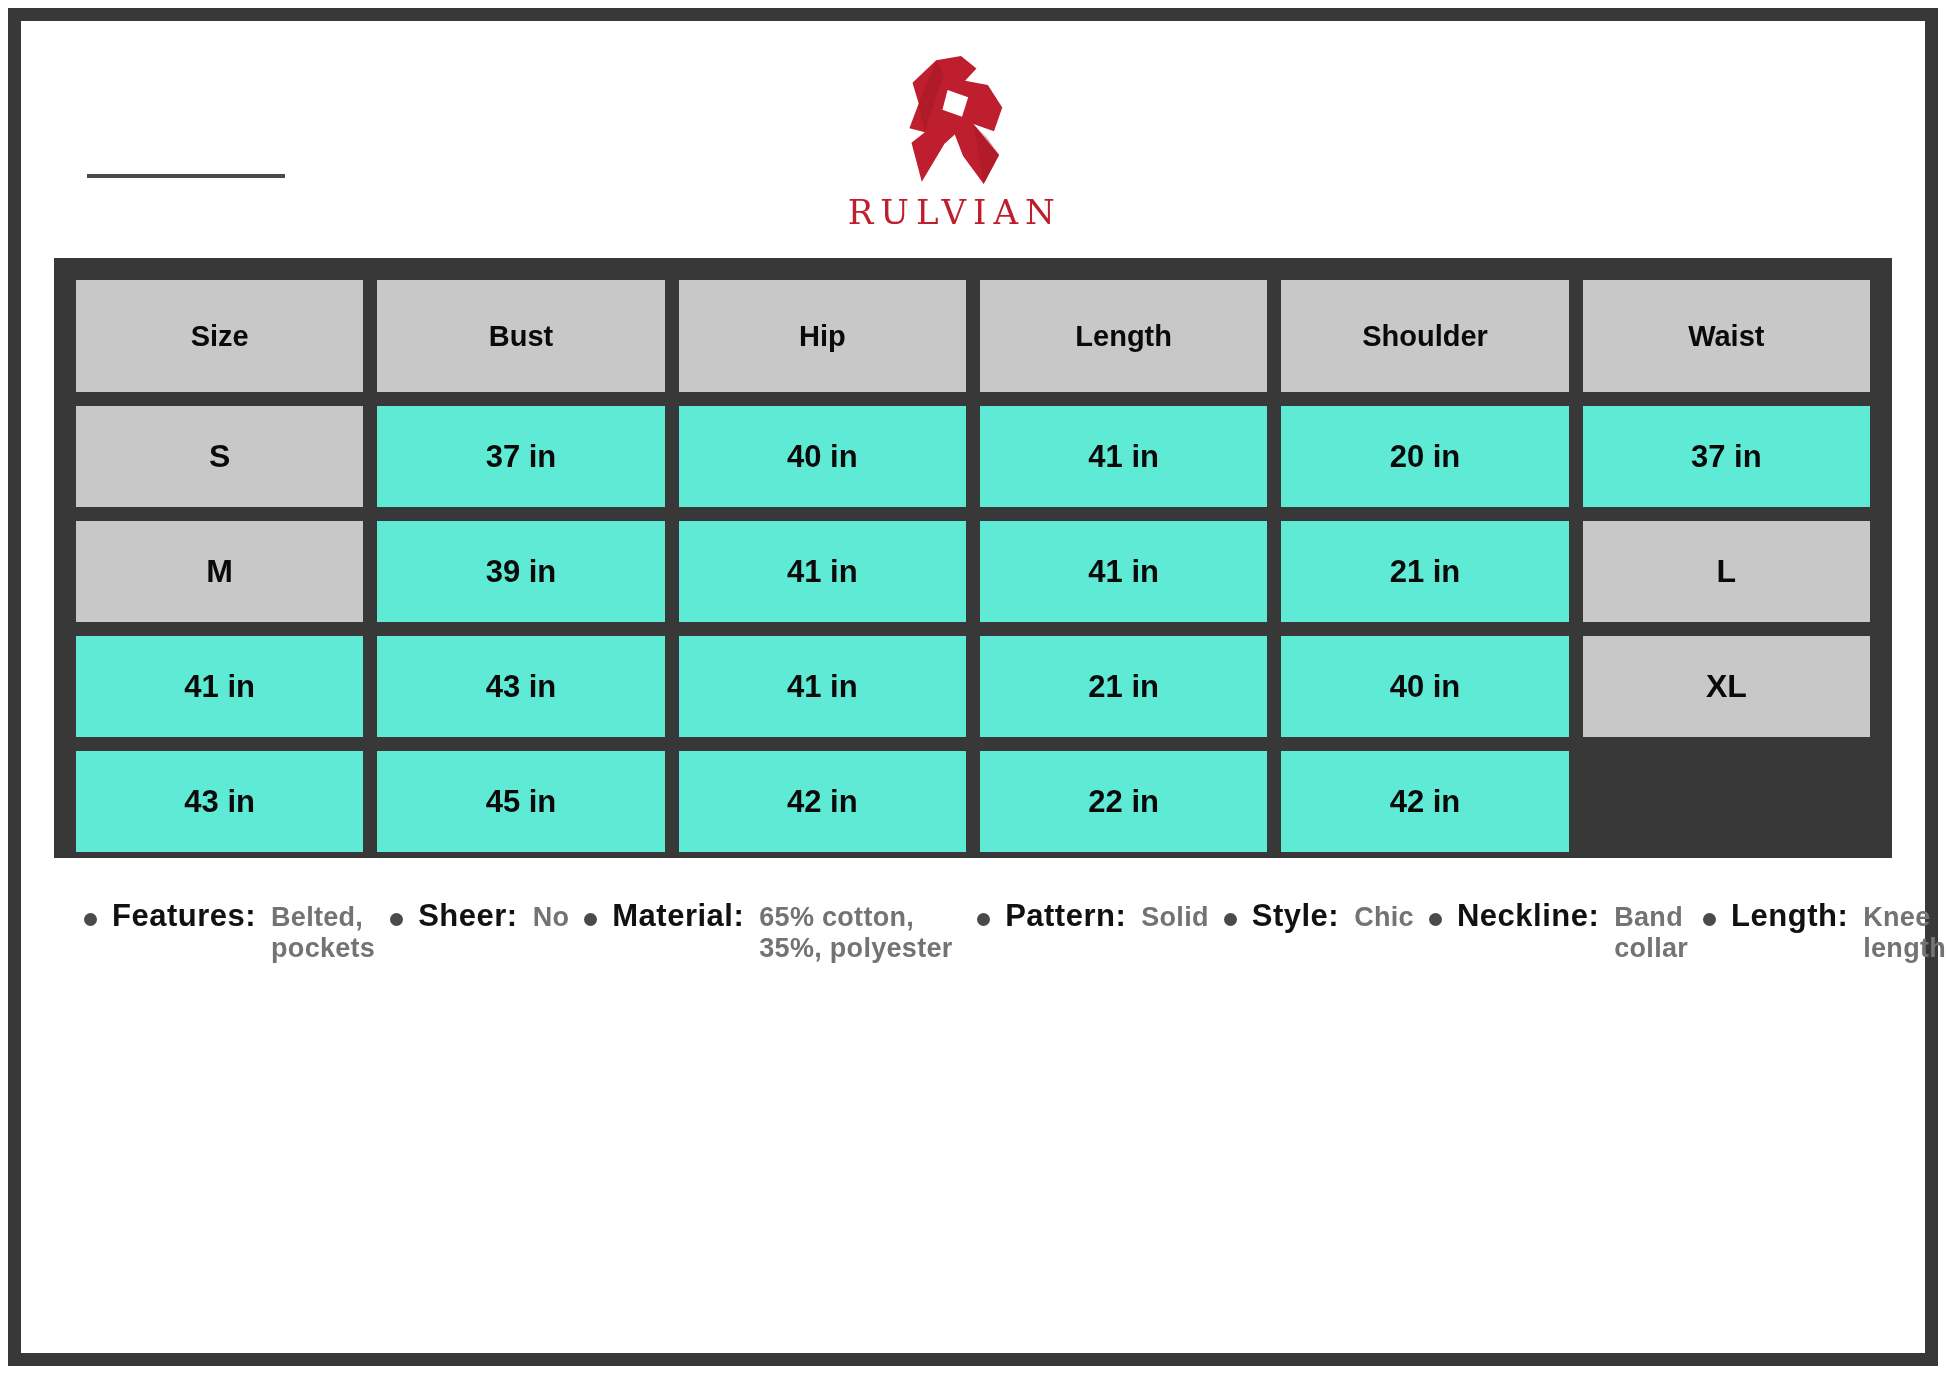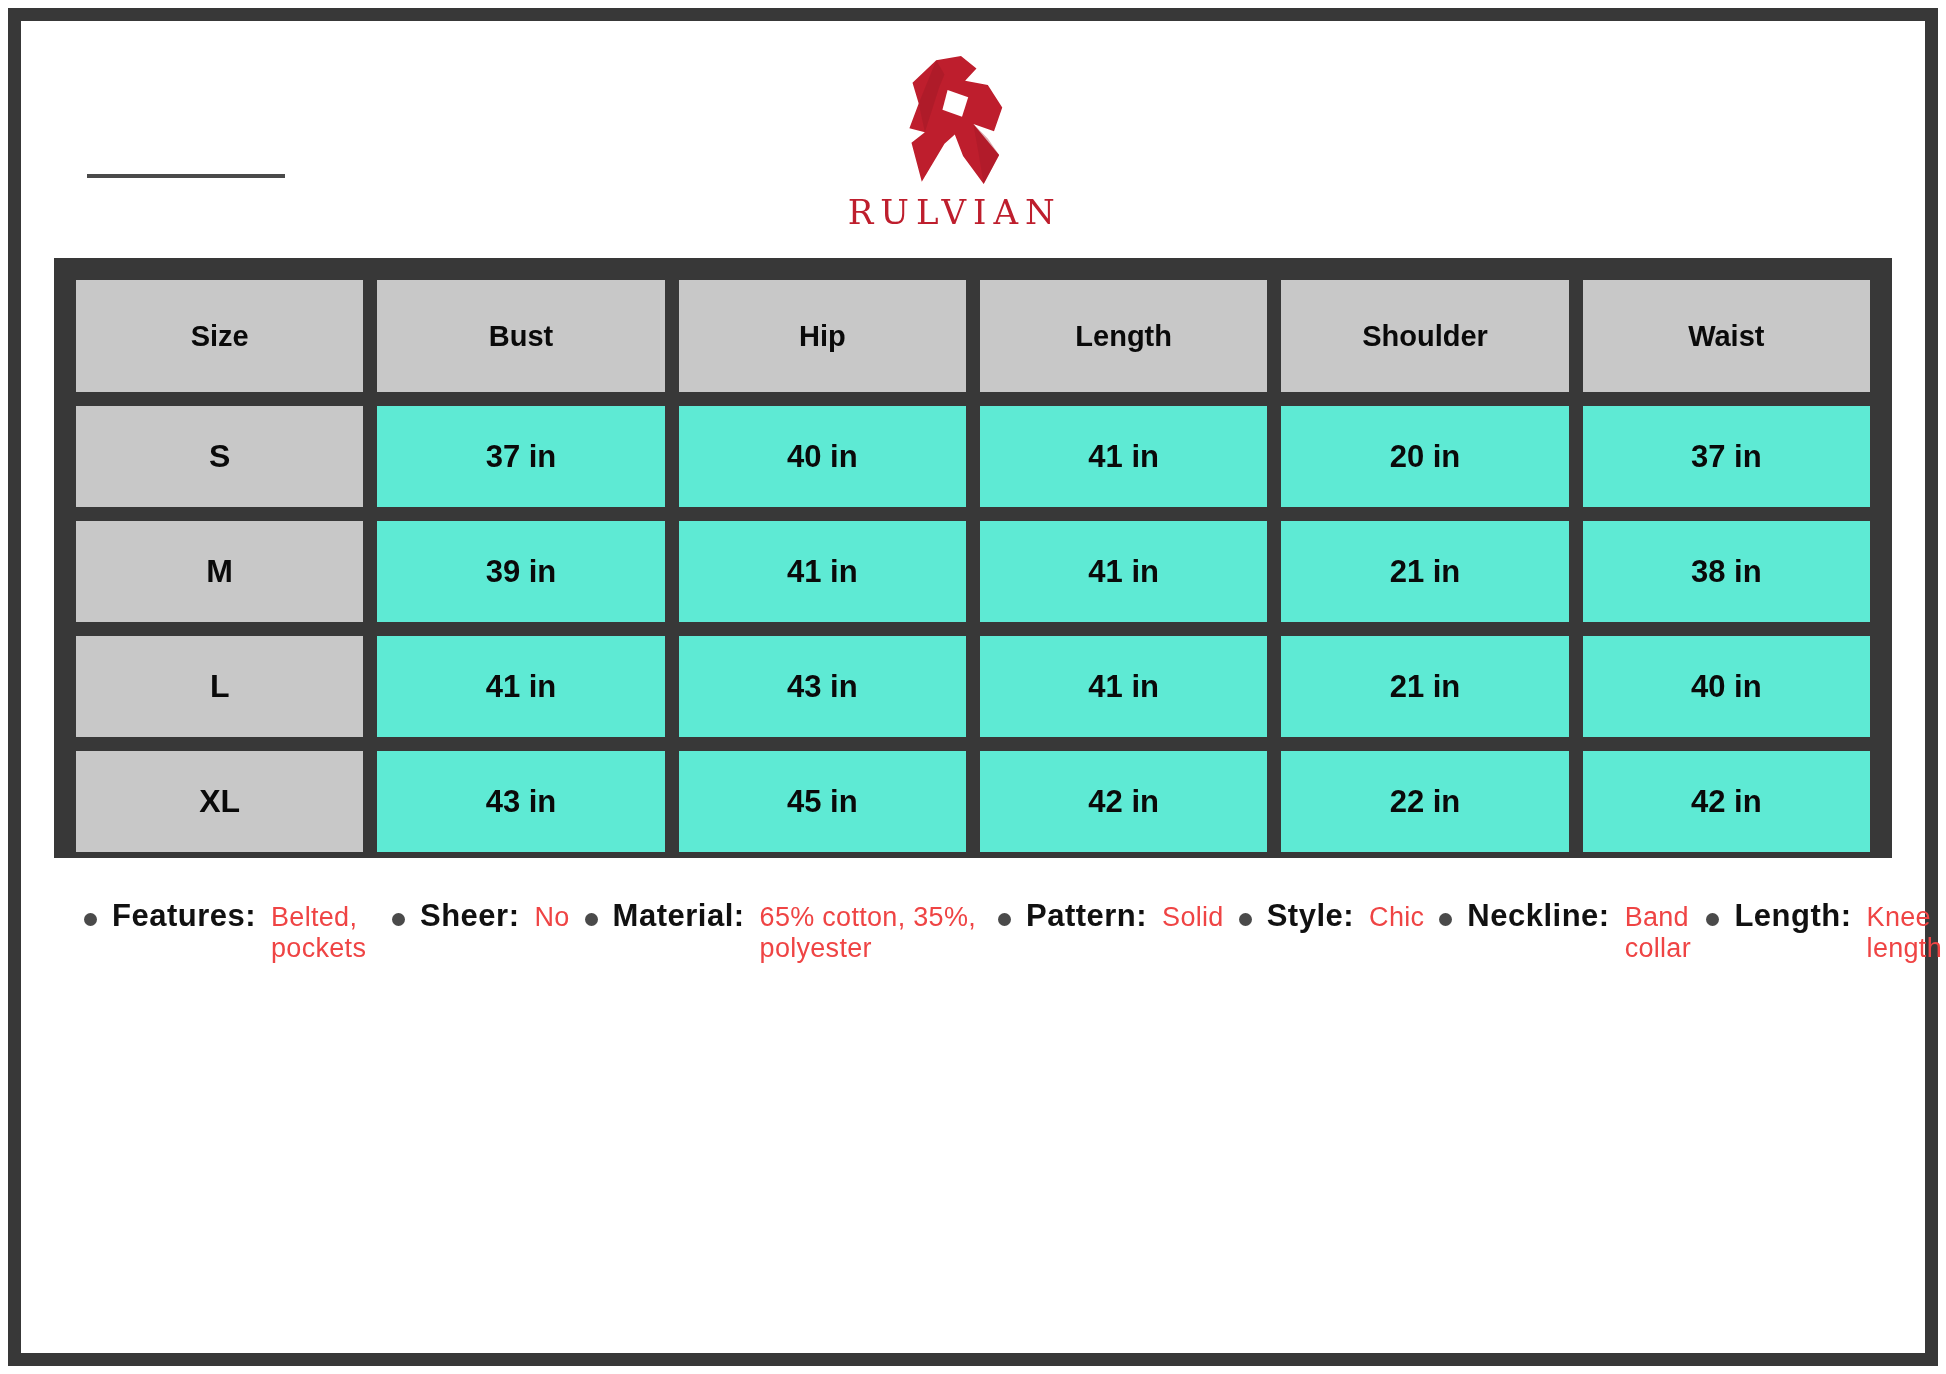--- a/index.html
+++ b/index.html
@@ -72,21 +72,21 @@
   .bullet {
     width: 13px; height: 13px; border-radius: 50%;
     background: #4a4a4a; margin-right: 15px;
     align-self: center; flex: 0 0 auto;
   }
   .detail-label {
     font-size: 31px; font-weight: bold; color: #111111;
     letter-spacing: 0.5px;
   }
   .detail-value {
-    font-size: 27px; font-weight: normal; color: #ef4444;
+    font-size: 27px; font-weight: bold; color: #737373;
     margin-left: 15px; letter-spacing: 0.3px;
   }
 </style>
 </head>
 <body>
 
 <div class="page">
   <div class="frame"></div>
 
   <div class="title-block">
@@ -116,21 +116,20 @@
     <div class="cell val">40 in</div>
     <div class="cell val">41 in</div>
     <div class="cell val">20 in</div>
     <div class="cell val">37 in</div>
 
     <div class="cell size">M</div>
     <div class="cell val">39 in</div>
     <div class="cell val">41 in</div>
     <div class="cell val">41 in</div>
     <div class="cell val">21 in</div>
-    <div class="cell val">38 in</div>
 
     <div class="cell size">L</div>
     <div class="cell val">41 in</div>
     <div class="cell val">43 in</div>
     <div class="cell val">41 in</div>
     <div class="cell val">21 in</div>
     <div class="cell val">40 in</div>
 
     <div class="cell size">XL</div>
     <div class="cell val">43 in</div>

